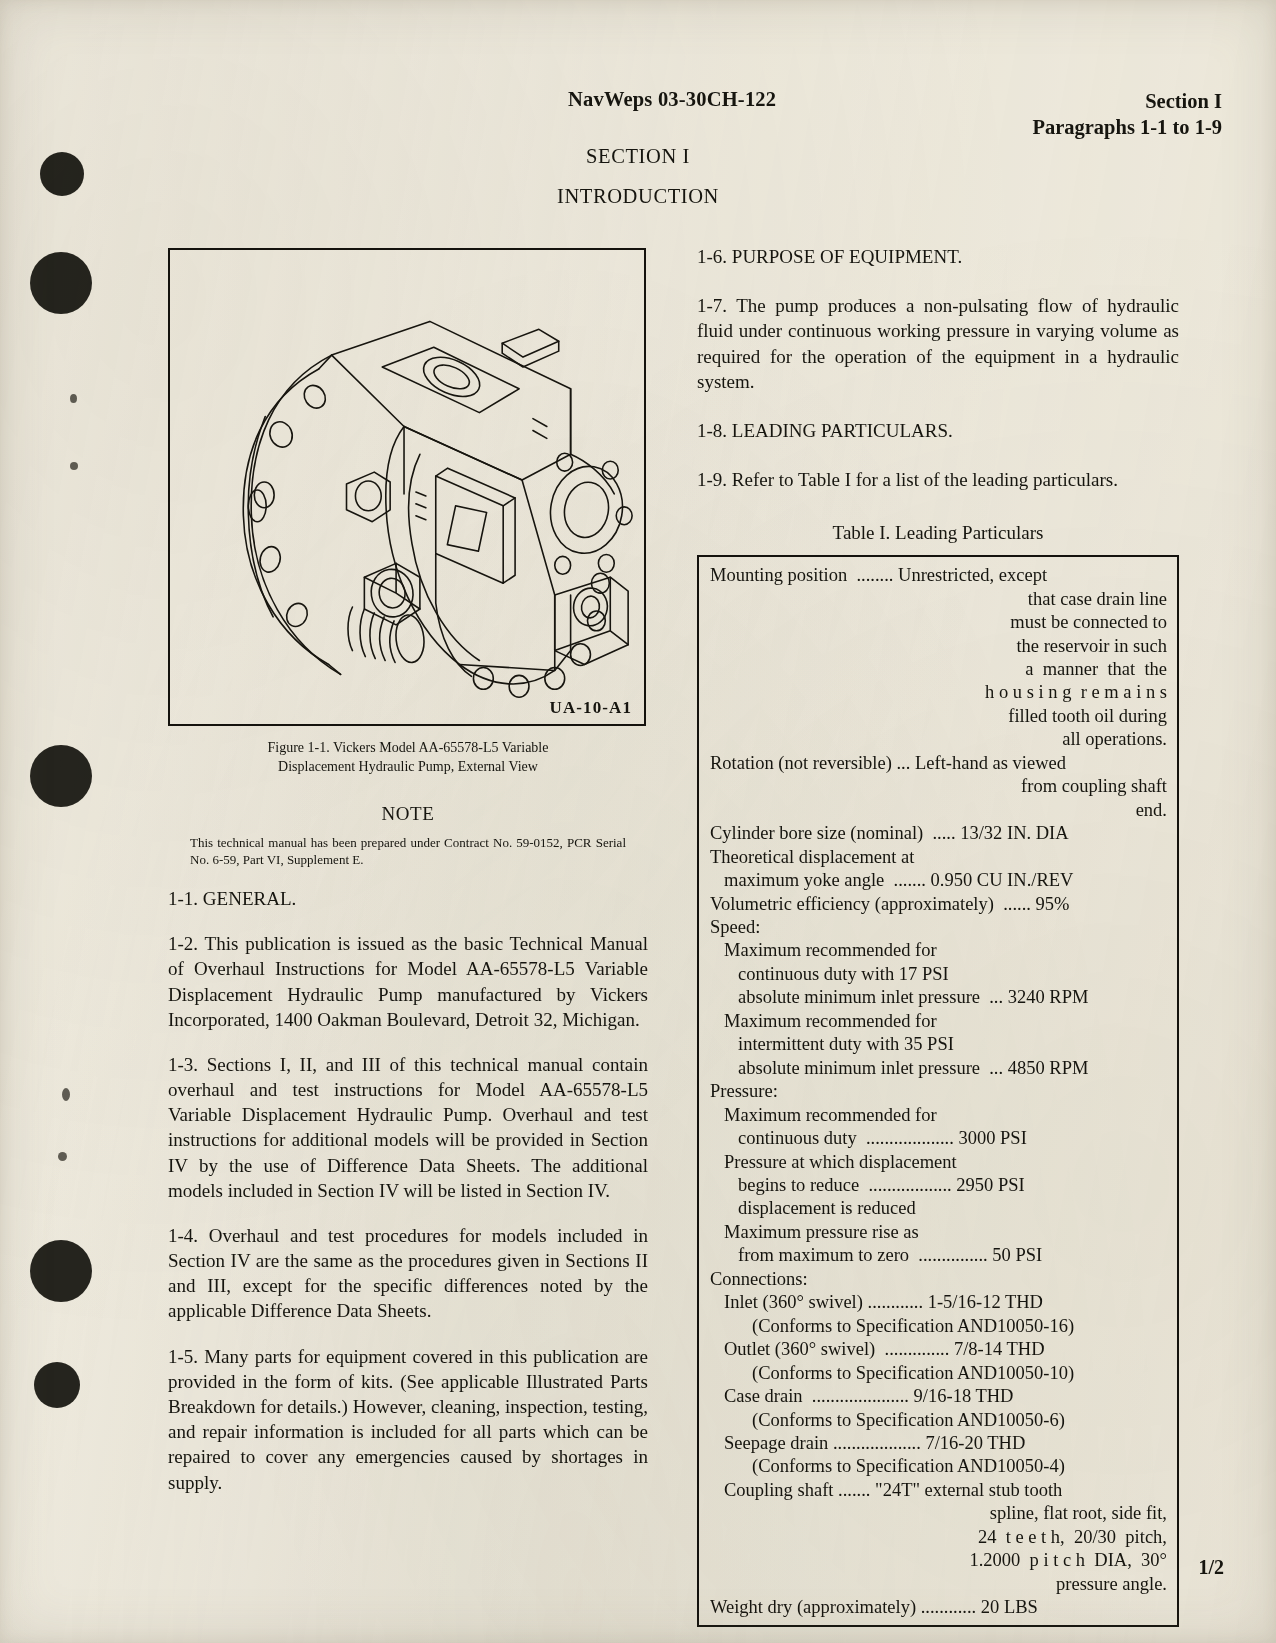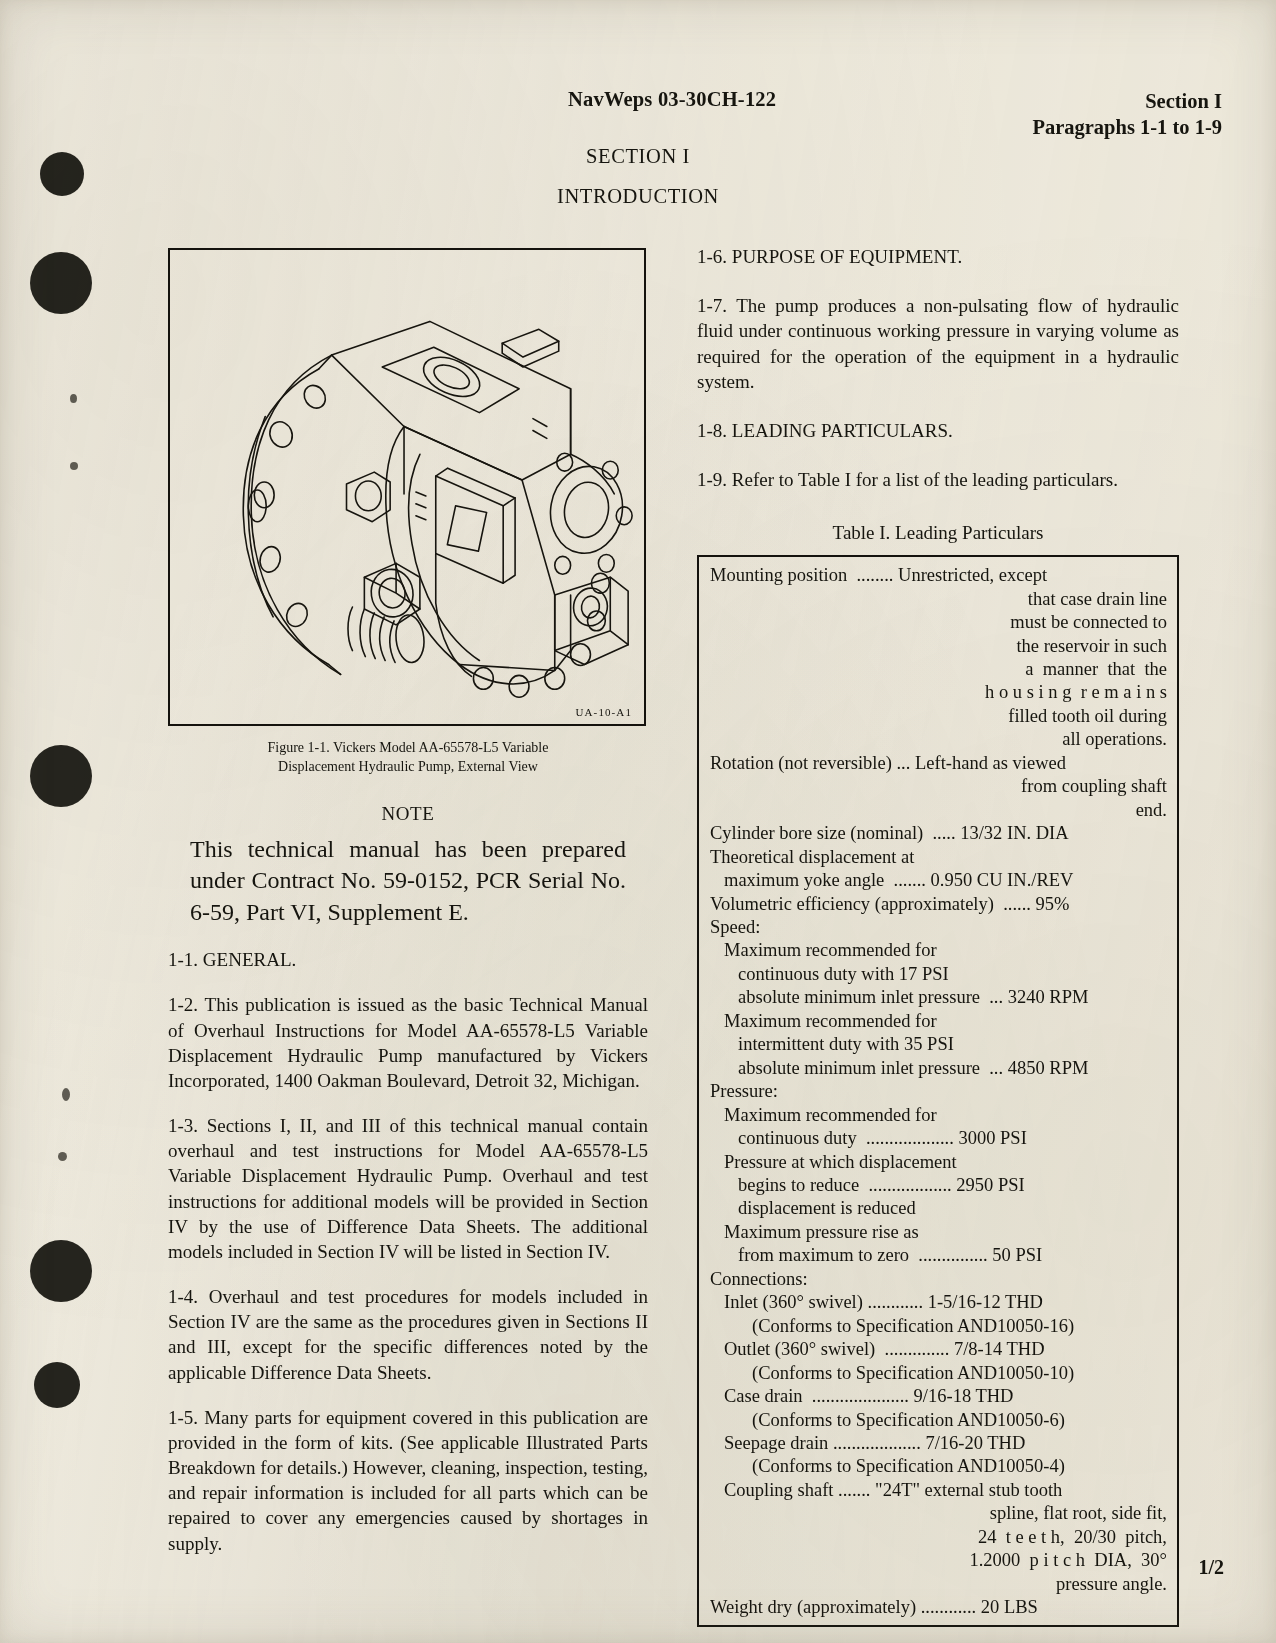--- a/index.html
+++ b/index.html
@@ -93,39 +93,40 @@
     width: 478px;
     height: 478px;
     border: 2.5px solid #14120d;
     background: #efebdf;
     box-sizing: border-box;
   }
   .figbox svg { display: block; width: 100%; height: 100%; }
   .fig-code {
     position: absolute;
     right: 12px; bottom: 6px;
-    font-size: 11px;
+    font-size: 17px;
     letter-spacing: 1.1px;
+    font-weight: bold;
   }
   .fig-cap {
     margin-top: 13px;
     text-align: center;
     font-size: 14px;
     line-height: 1.34;
   }
   .note-head {
     margin-top: 26px;
     text-align: center;
     font-size: 19px;
     letter-spacing: .6px;
   }
   .note-body {
     margin: 9px 0 0 0;
     padding: 0 22px;
-    font-size: 24px;
+    font-size: 13px;
     line-height: 1.33;
     text-align: justify;
   }
   p.para {
     margin: 0;
     font-size: 19px;
     line-height: 1.325;
     text-align: justify;
   }
   p.para + p.para { margin-top: 20px; }

